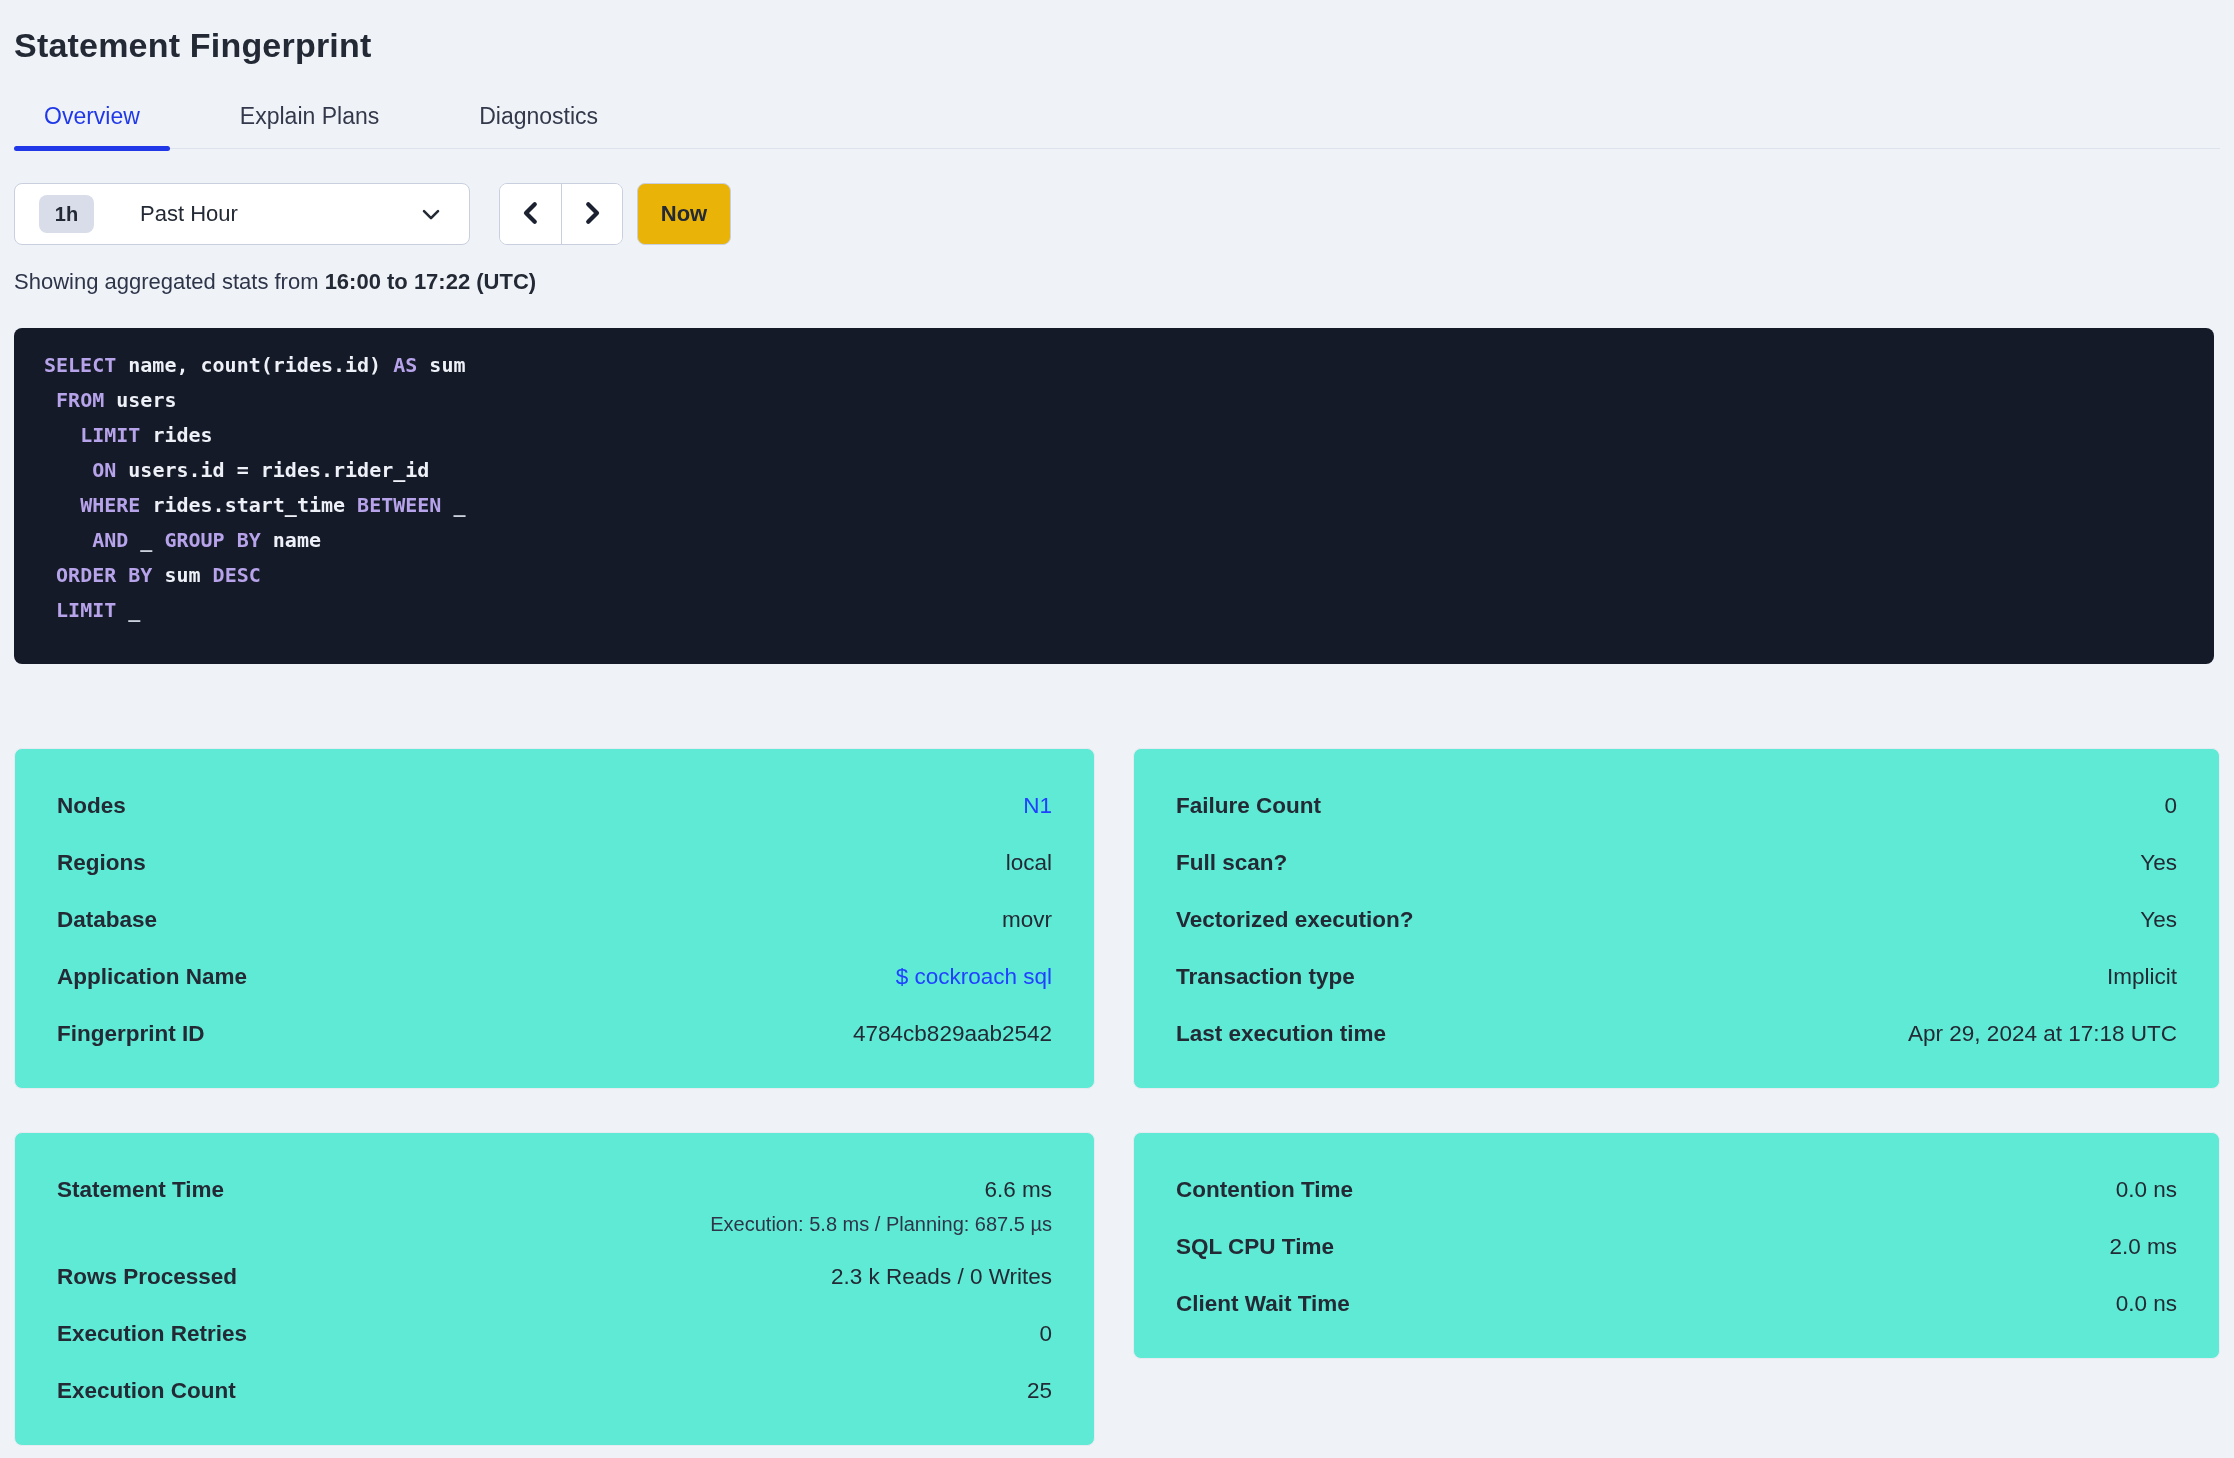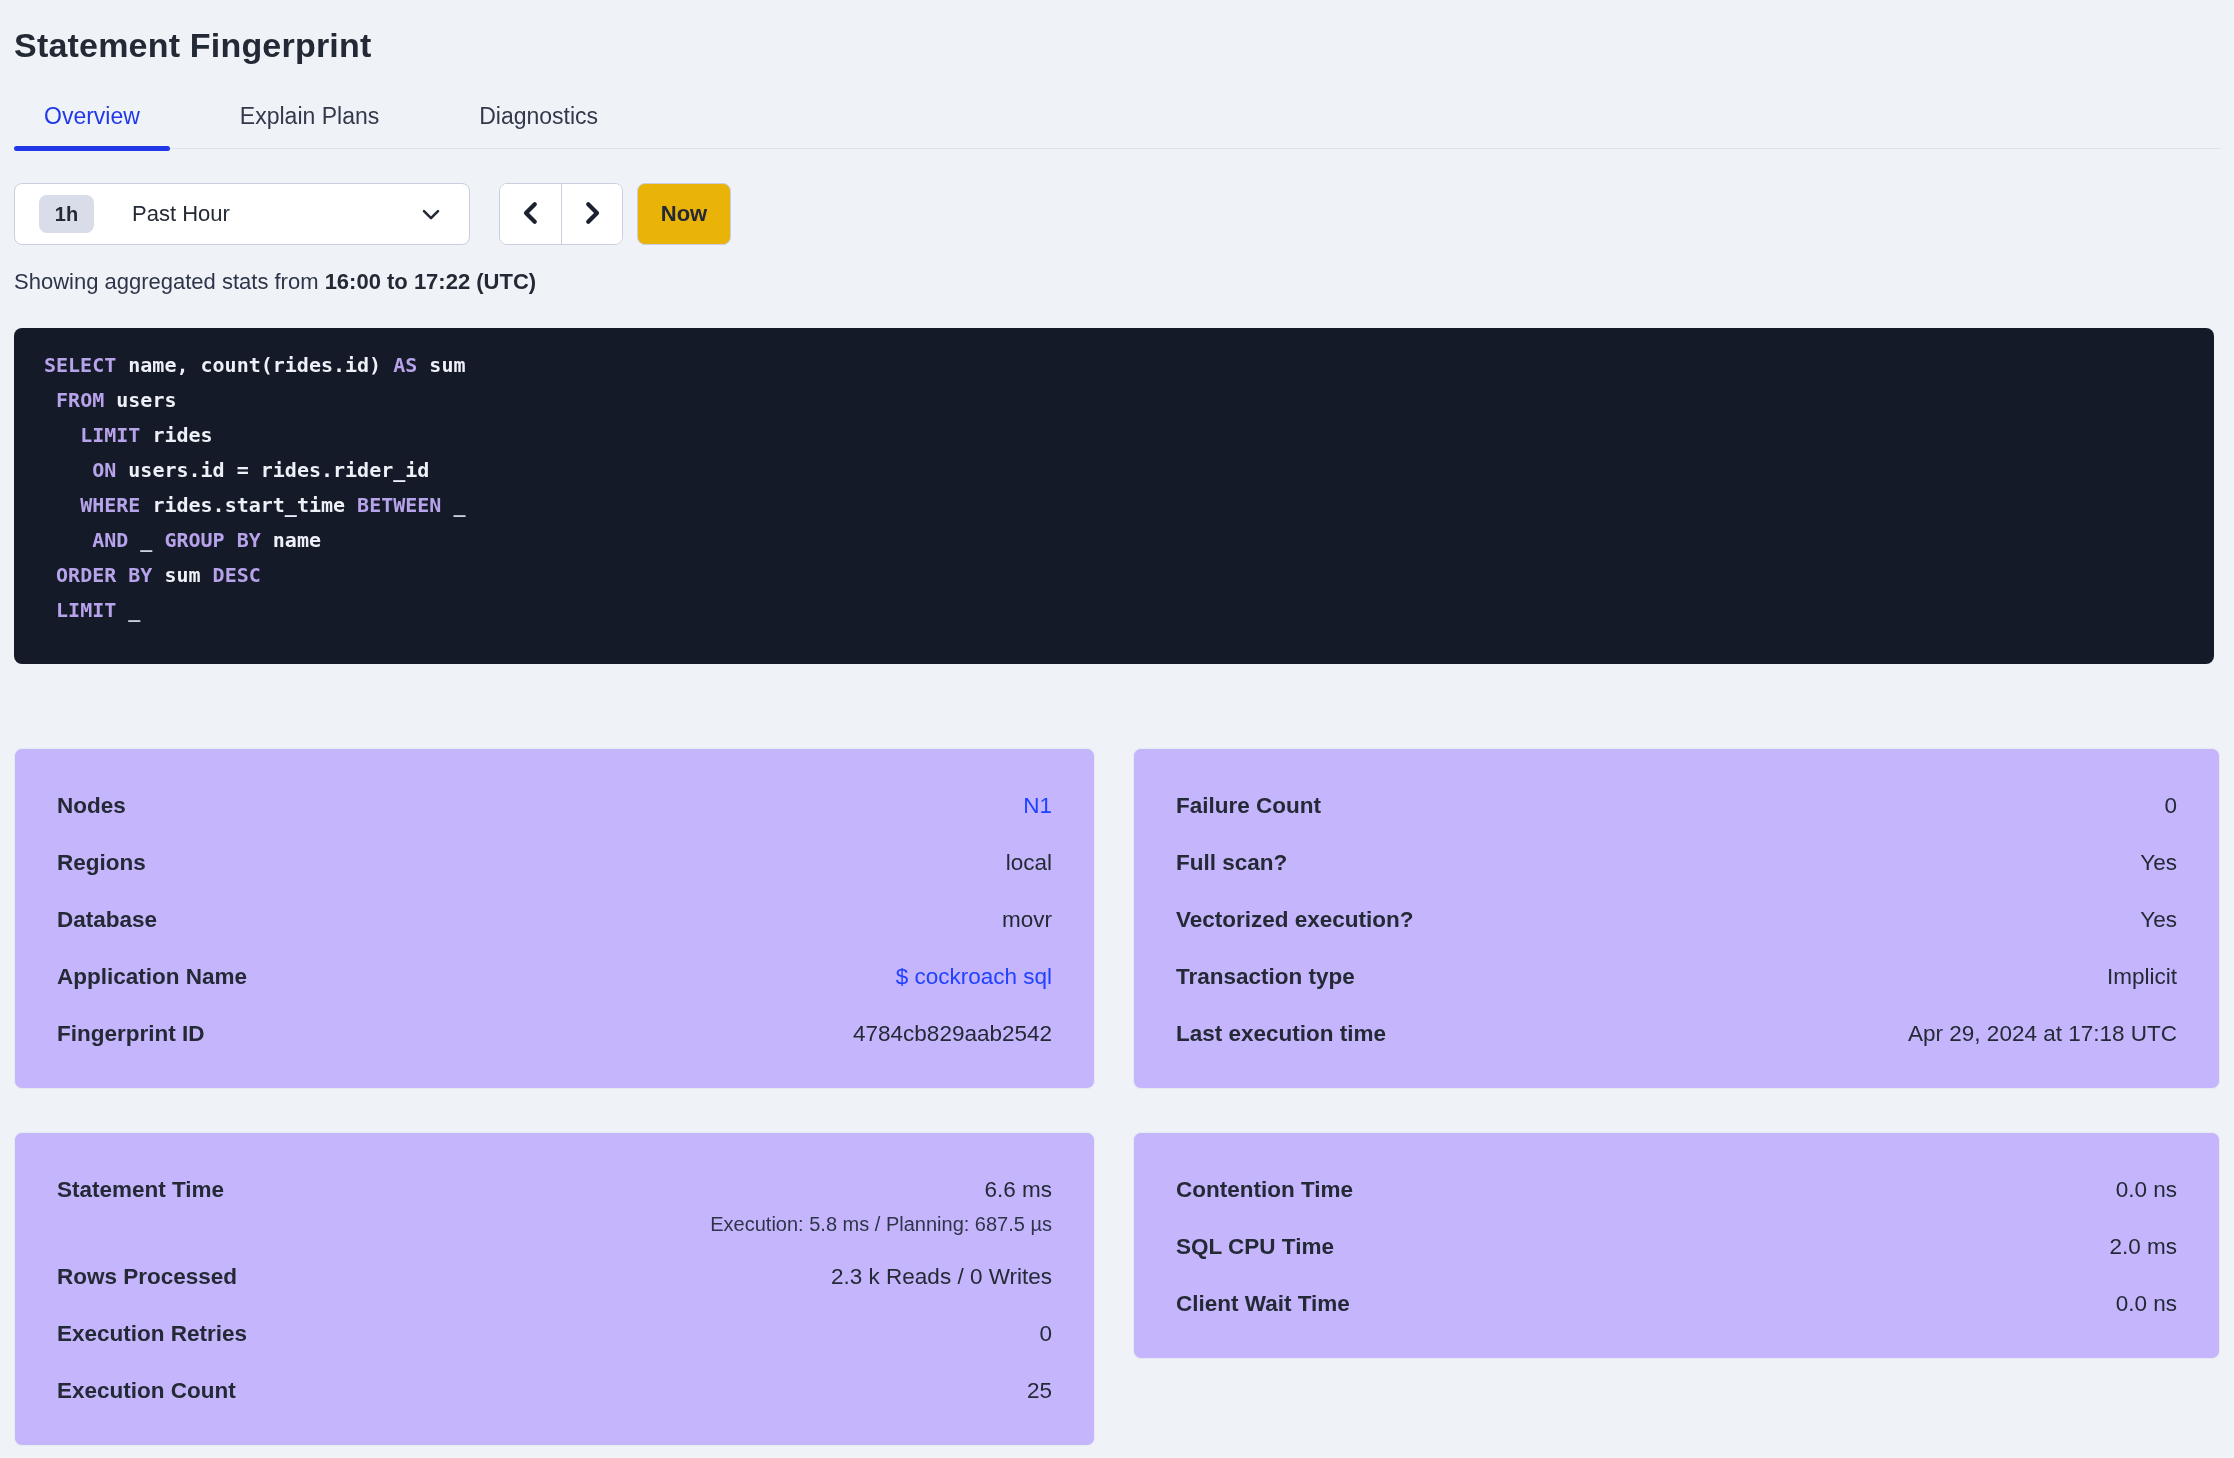--- a/index.html
+++ b/index.html
@@ -48,20 +48,21 @@
   
   .time-row { margin-top: 34px; display: flex; align-items: center; }
   .time-picker {
     width: 456px; height: 62px;
     background: #fff;
     border: 1px solid #c9cfdf;
     border-radius: 8px;
     display: flex; align-items: center;
     padding: 0 24px;
     cursor: pointer;
+    gap: 8px;
   }
   .tp-badge {
     background: #d8dde9;
     border-radius: 8px;
     width: 55px; height: 38px;
     display: flex; align-items: center; justify-content: center;
     font-size: 20px; font-weight: 700;
   }
   .tp-label { margin-left: 38px; font-size: 22px; }
   .tp-chevron { margin-left: auto; display: flex; align-items: center; }
@@ -116,21 +117,21 @@
   
   .cards-grid {
     margin-top: 84px;
     display: grid;
     grid-template-columns: 1081px 1087px;
     column-gap: 38px;
     row-gap: 43px;
     align-items: start;
   }
   .card {
-    background: #c4b5fd;
+    background: #5eead4;
     border: 1px solid #e6eaf1;
     border-radius: 8px;
     padding: 40px 42px 36px 42px;
   }
   .card-row {
     display: flex;
     justify-content: space-between;
     align-items: flex-start;
     margin-bottom: 22px;
     line-height: 33px;

